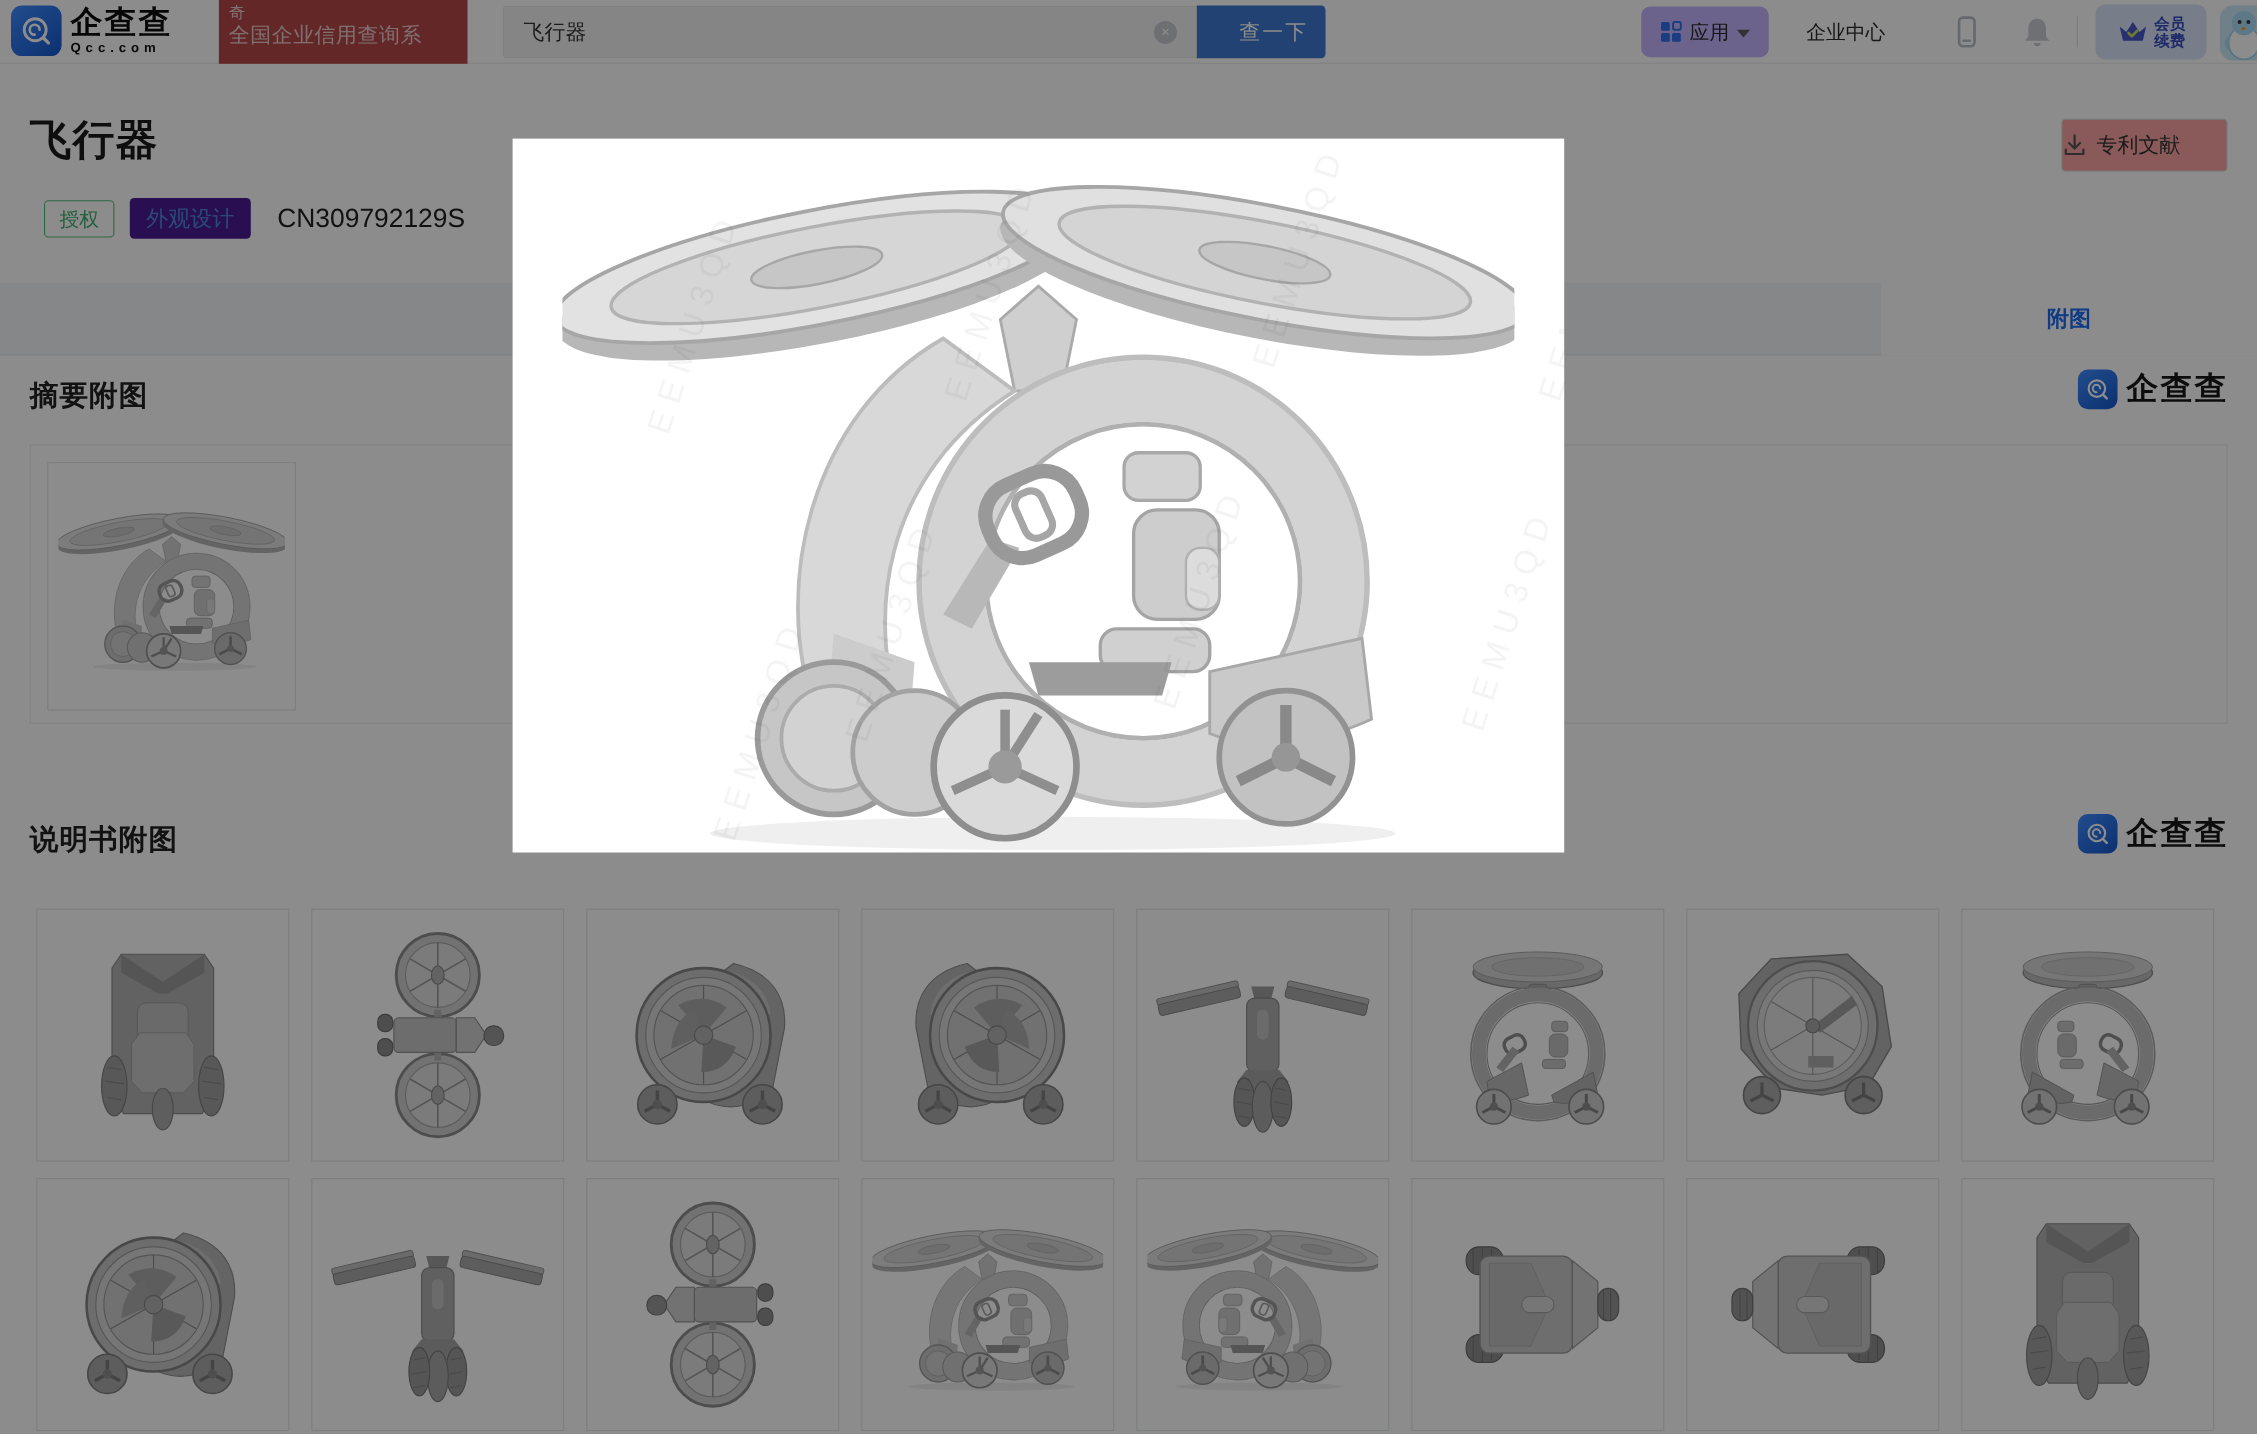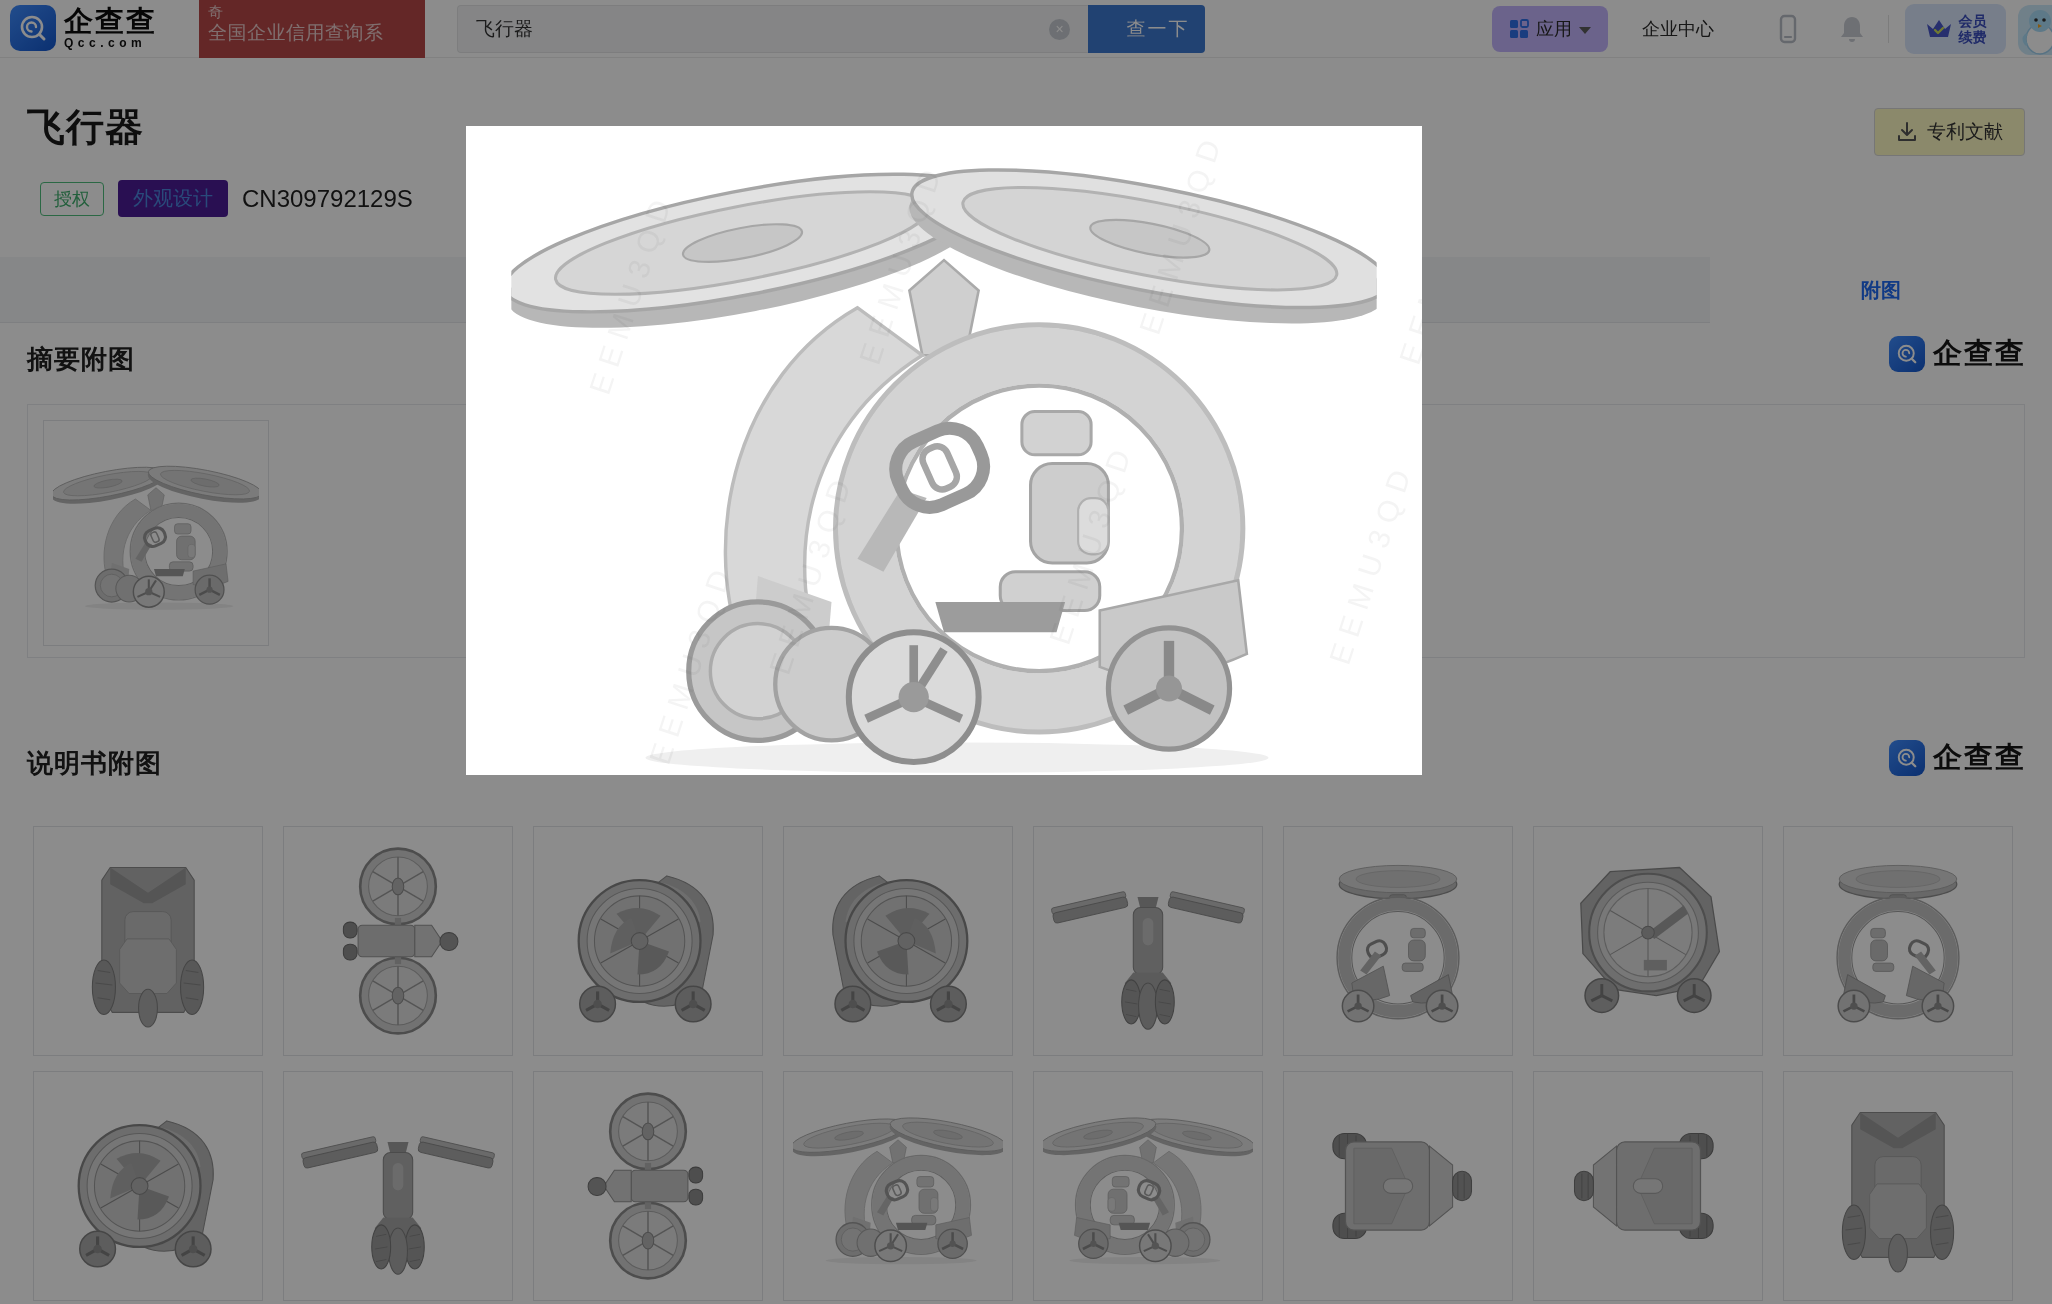--- a/index.html
+++ b/index.html
@@ -28,22 +28,22 @@
   .nav-ico { position:absolute; top:13px; width:32px; height:32px; cursor:pointer; }
   .nav-divider { position:absolute; left:1888px; top:15px; width:1px; height:28px; background:#e2e2e2; }
   .member-pill { position:absolute; left:1905px; top:4px; width:101px; height:50px; background:#d9e6fb; border-radius:9px; display:flex; align-items:center; justify-content:center; gap:6px; cursor:pointer; }
   .member-txt { font-size:14px; font-weight:700; color:#3a4dbe; line-height:16px; }
   .penguin { position:absolute; left:2018px; top:5px; width:50px; height:50px; border-radius:12px; background:#cde9fa; overflow:hidden; }
   
   .patent-title { position:absolute; left:27px; top:102px; font-size:38px; font-weight:700; color:#1a1a1a; letter-spacing:1px; }
   .badges { position:absolute; left:40px; top:180px; display:flex; align-items:center; gap:14px; }
   .badge-status { border:1px solid #4fbe7d; color:#3fae6d; font-size:18px; padding:4px 13px; border-radius:4px; }
   .badge-type { background:#4c1d95; color:#4b87e0; font-size:20px; padding:5px 15px; border-radius:4px; }
-  .pub-number { font-size:24px; color:#1f1f1f; margin-left:0;text-align:right; }
-  .doc-btn { position:absolute; left:1874px; top:108px; width:151px; height:48px; background:#fef9c3; border:1px solid #d7d7d7; border-radius:4px; display:flex; align-items:center; justify-content:center; gap:9px; font-size:19px; color:#333; cursor:pointer; }
+  .pub-number { font-size:24px; color:#1f1f1f; margin-left:10px;text-align:right; }
+  .doc-btn { position:absolute; left:1874px; top:108px; width:151px; height:48px; background:#fca5a5; border:1px solid #d7d7d7; border-radius:4px; display:flex; align-items:center; justify-content:flex-start; gap:9px; font-size:19px; color:#333; cursor:pointer; }
   
   .tabbar { position:absolute; left:0; top:257px; width:2052px; height:66px; background:#f5f6f8; border-bottom:1px solid #e6e8eb; }
   .tab { position:absolute; top:0; height:66px; line-height:66px; text-align:center; font-size:20px; cursor:pointer; }
   .tab-1 { left:0; width:342px; color:#333; }
   .tab-2 { left:1368px; width:342px; color:#6b6b6b; border-left:1px solid #e8e8e8; border-right:1px solid #e8e8e8; border-radius:0 0 6px 6px; }
   .tab-3 { left:1710px; width:342px; background:#ffffff; color:#1f6bf2; font-weight:700; }
   
   .sec-title { position:absolute; left:27px; font-size:26px; font-weight:700; color:#222; letter-spacing:1px; }
   .sec-title-1 { top:342px; } .sec-title-2 { top:746px; }
   .brand-mark { position:absolute; display:flex; align-items:center; gap:8px; }

